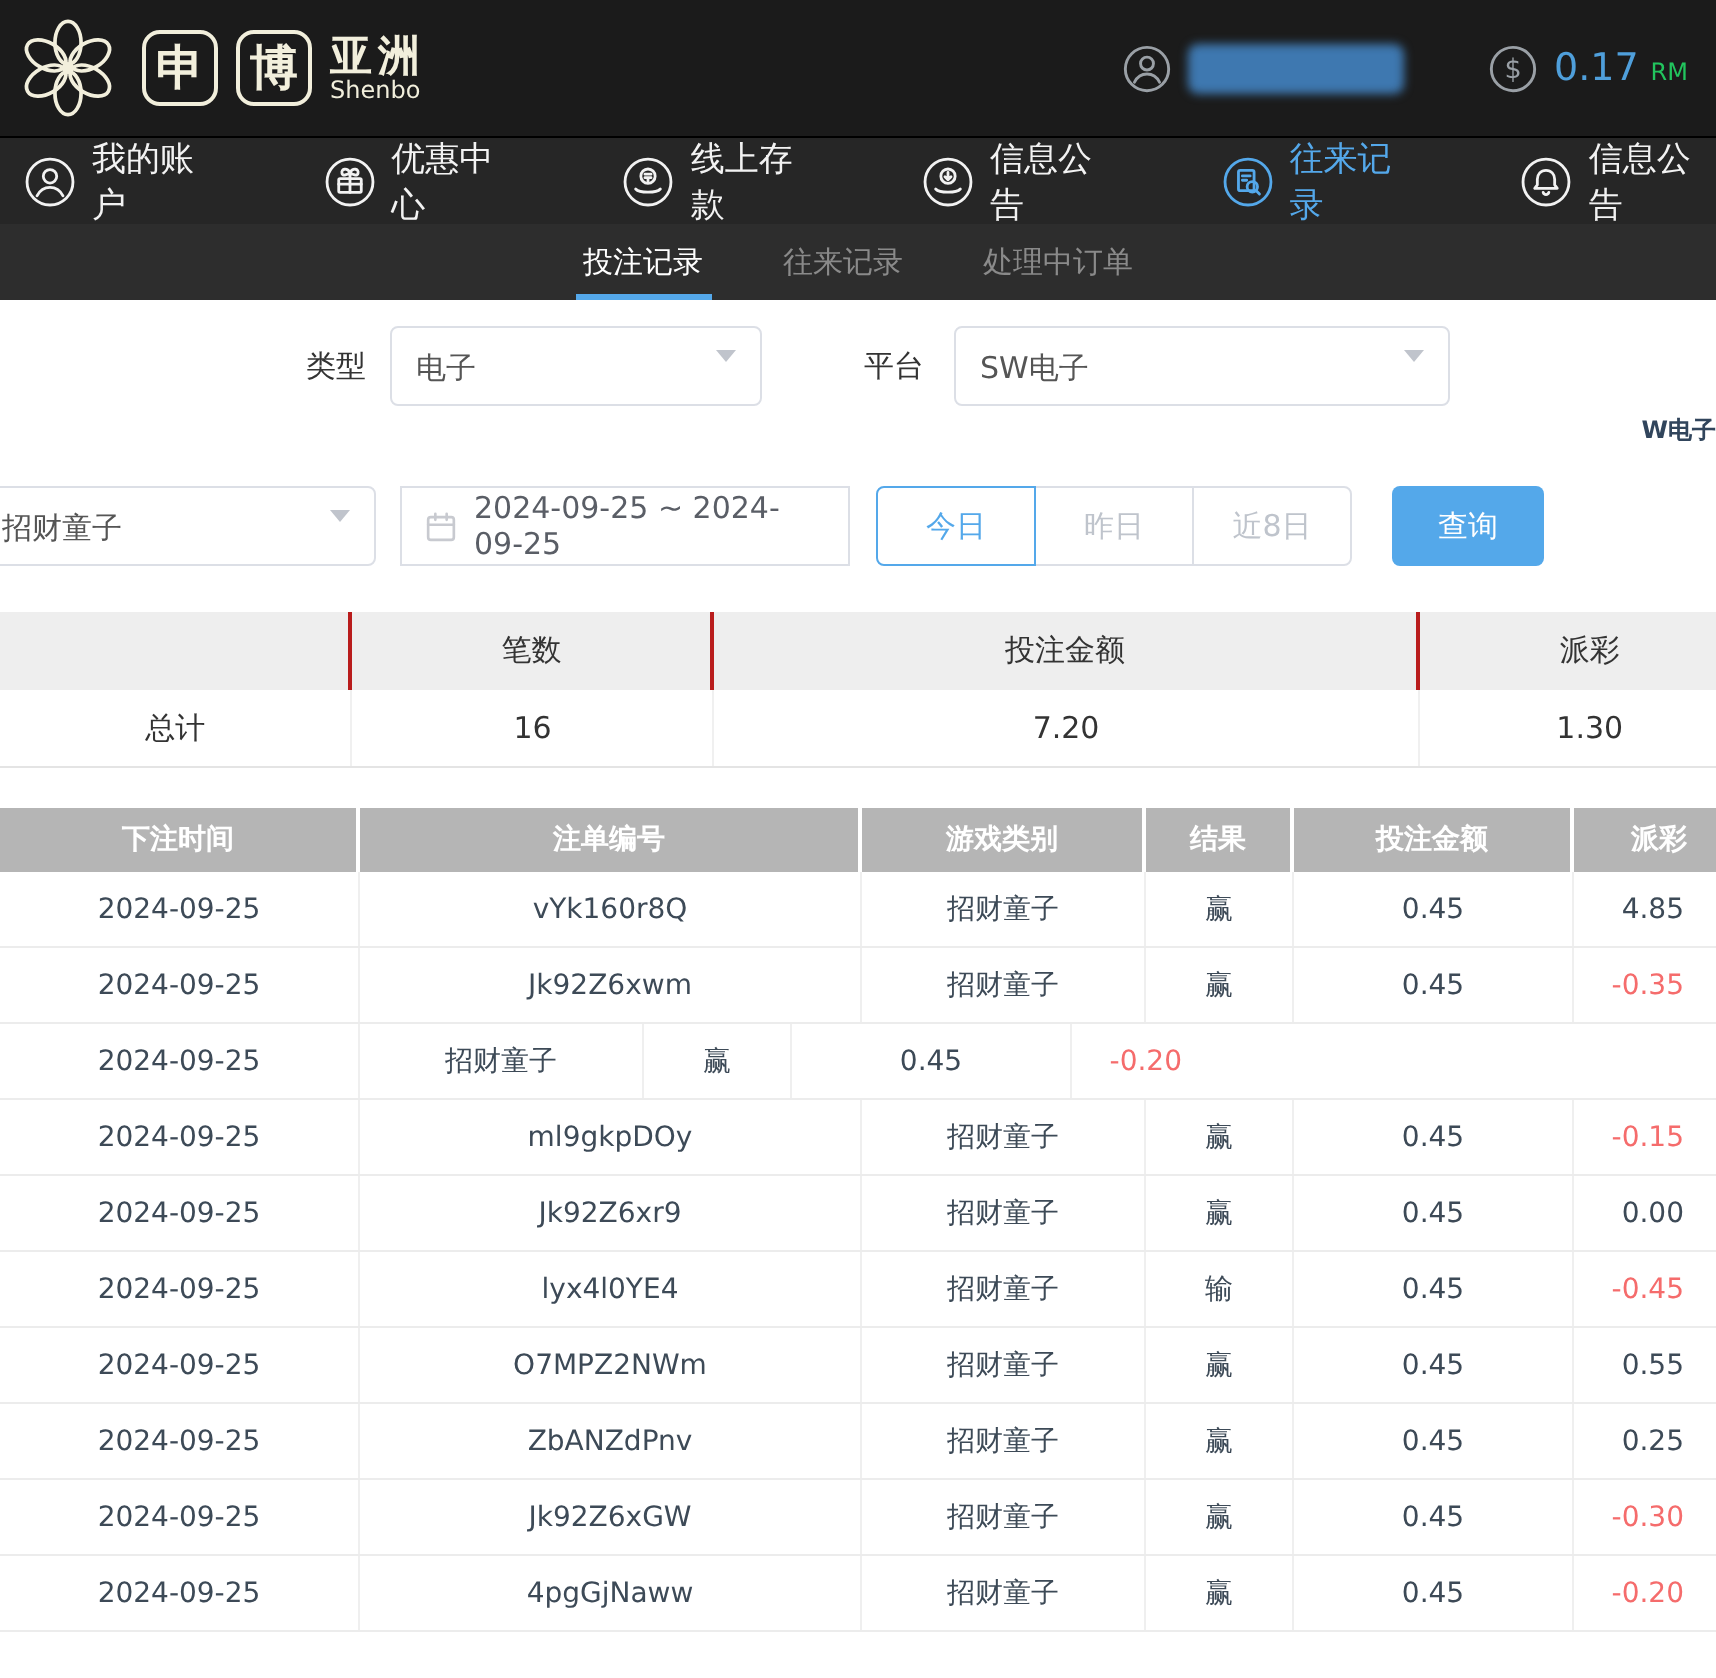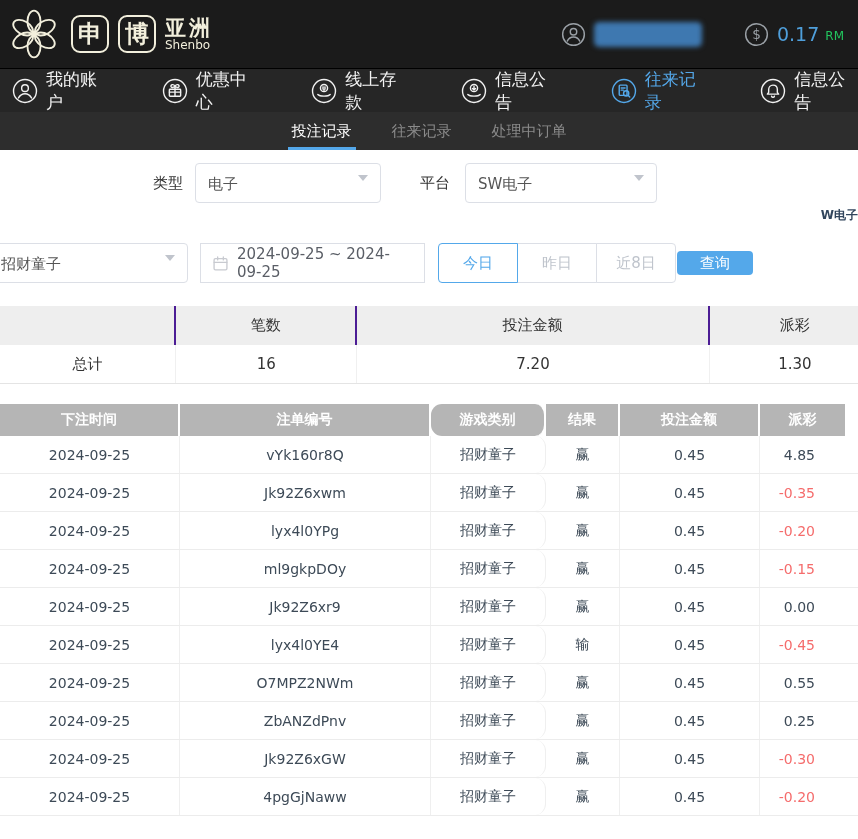--- a/index.html
+++ b/index.html
@@ -36,63 +36,63 @@
   .subtab { height:100%; display:flex; align-items:center; padding:3px 4px 0 4px; font-size:15px; color:#8a8a8a;
             border-bottom:3px solid transparent; cursor:pointer; }
   .subtab.active { color:#fff; border-bottom-color:#54a8ea; }
 
   
   .filter-row { display:flex; align-items:center; margin:13px 0 0 153px; height:40px; }
   .flabel { font-size:15px; color:#333; }
   .select { height:40px; border:1px solid #dcdfe6; border-radius:4px; background:#fff; display:flex; align-items:flex-start;
             justify-content:space-between; padding:11px 12px; font-size:15px; color:#555; cursor:pointer; }
   .s1 { width:186px; margin-left:12px; }
-  .l2 { margin-left:39px; }
-  .s2 { width:192px; margin-left:15px; }
+  .l2 { margin-left:51px; }
+  .s2 { width:248px; margin-left:15px; }
   .caret { width:0; height:0; border-left:5px solid transparent; border-right:5px solid transparent; border-top:6px solid #c0c4cc; }
 
   .section-title { margin-top:4px; font-size:12px; font-weight:bold; color:#31455c;text-align:right; }
 
   
   .query-row { display:flex; align-items:center; margin-top:19px; height:40px; }
   .game { width:200px; margin-left:-12px; }
   .datebox { height:40px; width:225px; margin-left:12px; border:1px solid #dcdfe6; border-radius:0; display:flex;
              align-items:center; gap:8px; padding:0 11px; font-size:15px; color:#5a5e66; cursor:pointer; }
   .cal svg { width:17px; height:17px; display:block; fill:none; stroke:#c8cad0; stroke-width:1.4; stroke-linecap:round; }
   .btn-group { display:flex; margin-left:13px; }
   .qb { width:80px; height:40px; background:#fff; border:1px solid #dcdfe6; margin-left:-1px; font-size:15px;
         color:#bfc4cc; cursor:pointer; font-family:inherit; }
   .qb:first-child { border-radius:4px 0 0 4px; margin-left:0; }
   .qb:last-child { border-radius:0 4px 4px 0; }
   .qb.active { color:#54a8ea; border-color:#54a8ea; position:relative; z-index:2; }
-  .search-btn { width:76px; height:24px; margin-left:1px; background:#54a8ea; border:none; border-radius:4px;
+  .search-btn { width:76px; height:40px; margin-left:20px; background:#54a8ea; border:none; border-radius:4px;
                 color:#fff; font-size:15px; cursor:pointer; font-family:Liberation Sans, sans-serif; }
 
   
   .sumtable { margin-top:23px; width:880px; }
   .sum-head, .sum-row { display:flex; }
   .sum-head { height:39px; }
   .sum-row { height:39px; border-bottom:1px solid #e4e4e4; }
   .sc { display:flex; align-items:center; justify-content:center; font-size:15px; }
-  .sum-head .sc { background:#eee; border-right:2px solid #4c1d95; color:#333; }
+  .sum-head .sc { background:#eee; border-right:2px solid #b91c1c; color:#333; }
   .sum-head .sc:last-child { border-right:none; }
   .sum-row .sc { color:#333; border-right:1px solid #f0f0f0; }
   .sum-row .sc:last-child { border-right:none; }
   .sc0 { width:179px; } .sc1 { width:184px; } .sc2 { width:358px; } .sc3 { width:173px; }
 
   
   .dtable { margin-top:20px; width:880px; }
   .d-head { display:flex; height:32px; }
   .d-head .dc { background:#b5b5b5; color:#fff; font-weight:bold; border-right:2px solid #fff; }
   .d-head .dc:last-child { border-right:none; }
   .drow { display:flex; height:38px; border-bottom:1px solid #ececec; }
   .drow .dc { color:#3d4a57; border-right:1px solid #efefef; }
   .drow .dc:last-child { border-right:none; }
   .dc { display:flex; align-items:center; justify-content:center; font-size:14px; }
-  .dc0 { width:180px; } .dc1 { width:251px; } .dc2 { width:115px;border-radius:11px; } .dc3 { width:74px; } .dc4 { width:140px; }
+  .dc0 { width:180px; } .dc1 { width:251px; } .dc2 { width:142px; } .dc3 { width:74px; } .dc4 { width:140px; }
   .dc5 { width:85px; }
   .drow .dc5 { justify-content:flex-end; padding-right:30px; }
   .dc.neg { color:#f56c6c; }
 </style>
 </head>
 <body>
 
 <div class="page">
 
   <header class="topbar">
@@ -278,21 +278,20 @@
           <div class="drow">
             <div class="dc dc0">2024-09-25</div>
             <div class="dc dc1">Jk92Z6xwm</div>
             <div class="dc dc2">招财童子</div>
             <div class="dc dc3">赢</div>
             <div class="dc dc4">0.45</div>
             <div class="dc dc5 neg">-0.35</div>
           </div>
           <div class="drow">
             <div class="dc dc0">2024-09-25</div>
-            <div class="dc dc1">lyx4l0YPg</div>
             <div class="dc dc2">招财童子</div>
             <div class="dc dc3">赢</div>
             <div class="dc dc4">0.45</div>
             <div class="dc dc5 neg">-0.20</div>
           </div>
           <div class="drow">
             <div class="dc dc0">2024-09-25</div>
             <div class="dc dc1">ml9gkpDOy</div>
             <div class="dc dc2">招财童子</div>
             <div class="dc dc3">赢</div>

